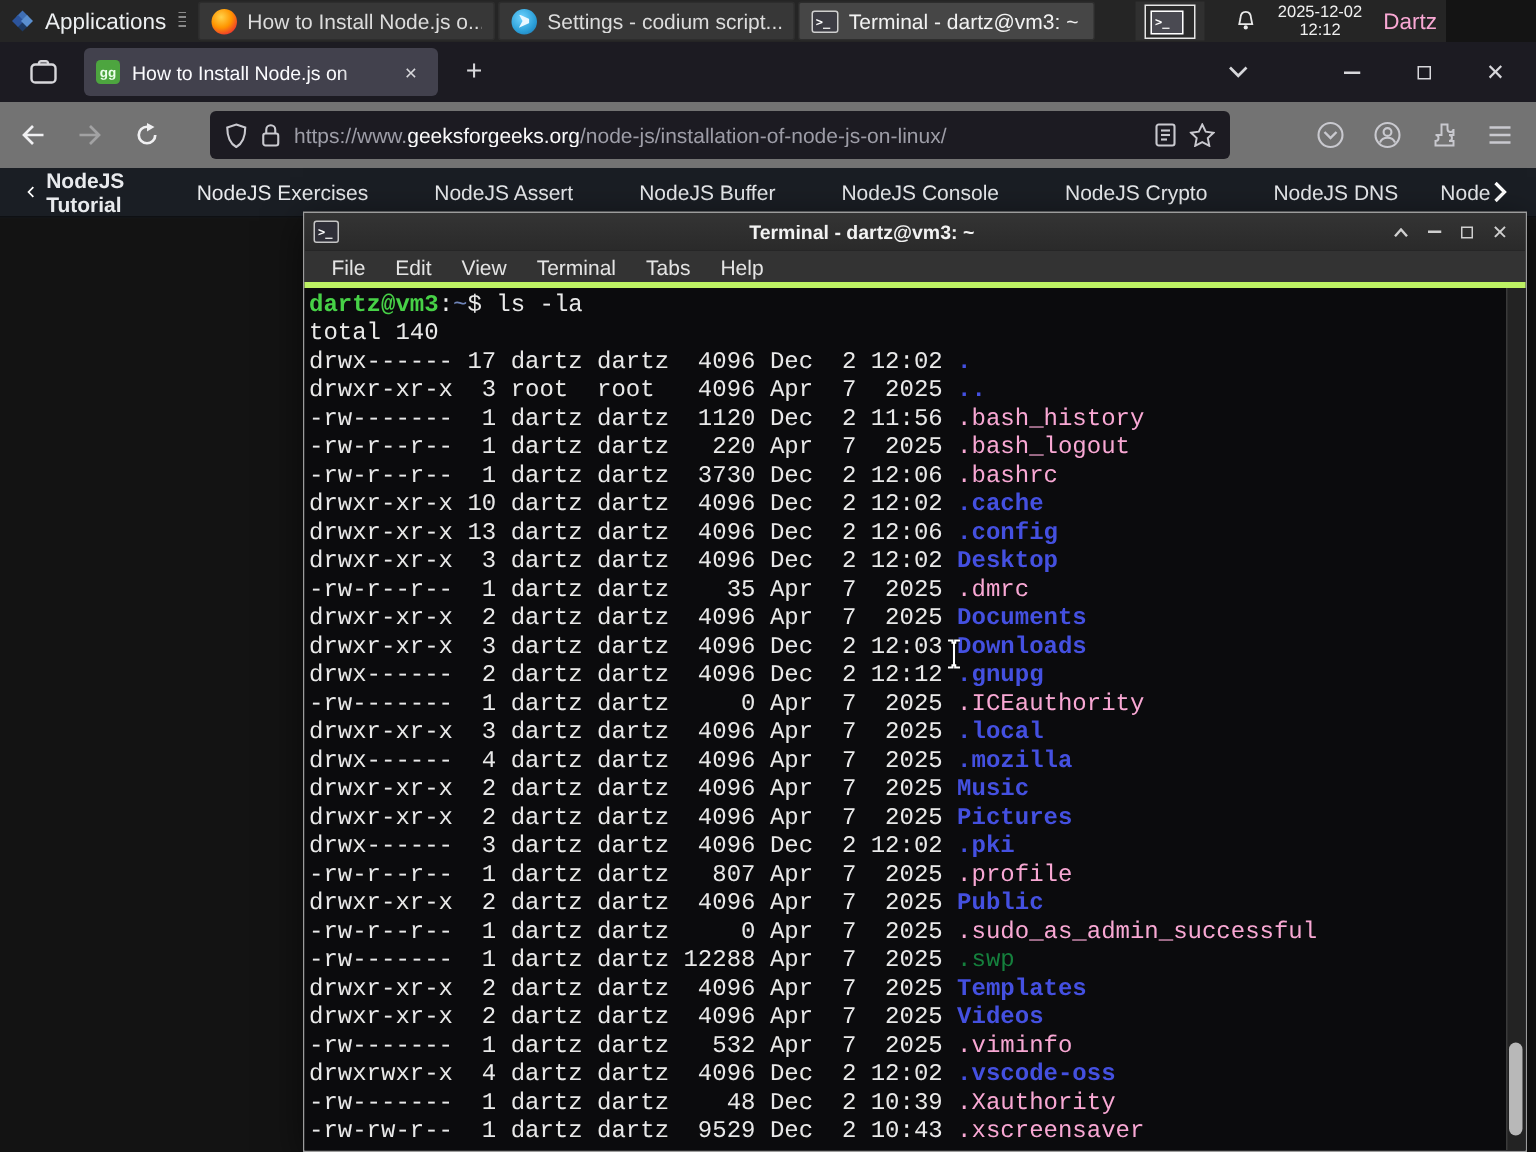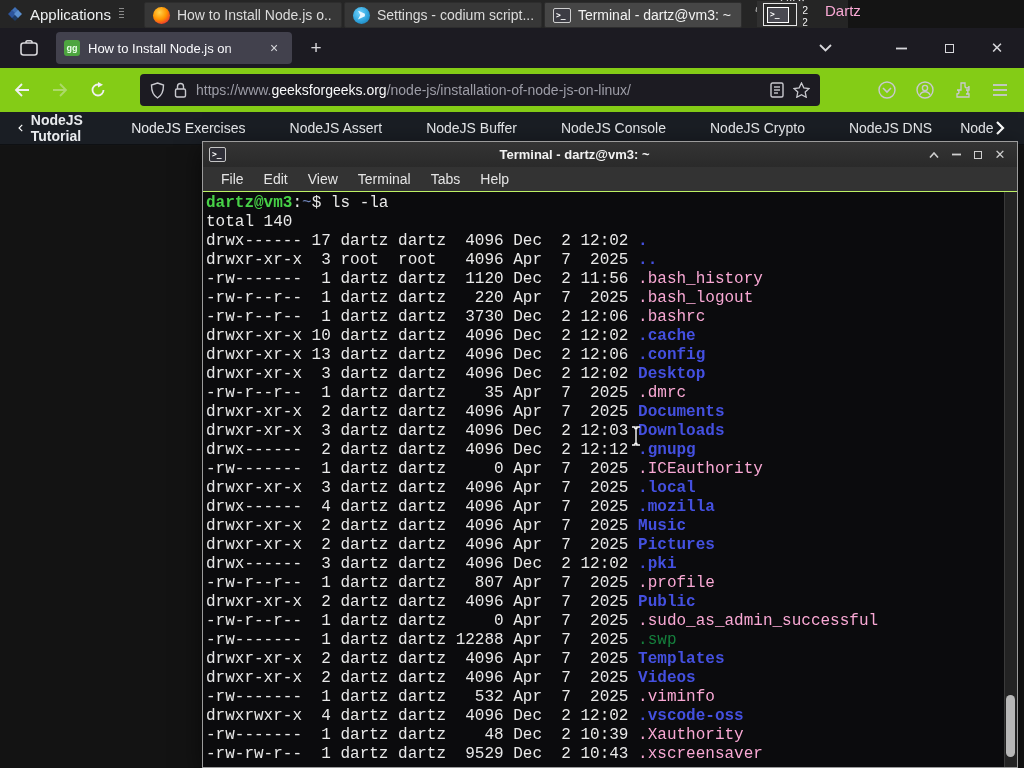--- a/index.html
+++ b/index.html
@@ -1,21 +1,21 @@
 <!DOCTYPE html>
 <html><head>
 <meta charset="utf-8">
 <style>
   * { margin:0; padding:0; box-sizing:border-box; }
   html,body { width:1024px; height:768px; overflow:hidden; background:#141414;
     font-family:"Liberation Sans", sans-serif; }
 
   
-  #top-panel { position:absolute; left:0; top:0; width:848px; height:28px;
-    background:#252525; display:flex; align-items:flex-end; color:#e8e8e8; z-index:50;gap:12px; }
+  #top-panel { position:absolute; left:0; top:0; width:964px; height:28px;
+    background:#252525; display:flex; align-items:center; color:#e8e8e8; z-index:50; }
   .app-btn { display:flex; align-items:center; gap:6px; height:28px; padding:0 6px 0 6px; }
   .app-logo { width:18px; height:18px; display:inline-block; }
   .app-label { font-size:15px; color:#eceff1; }
   .grip { width:5px; height:12px; margin-left:2px;
     background:repeating-linear-gradient(to bottom,#8a8a8a 0 1px,transparent 1px 3px); }
   .win-btn { display:flex; align-items:center; gap:7px; width:198px; height:26px;
     margin-left:2px; padding:0 8px; background:#373737; border:1px solid #2d2d2d;
     border-radius:2px; font-size:14px; color:#dcdcdc; white-space:nowrap; overflow:hidden; }
   .win-btn.active { background:#464646; color:#f2f2f2; }
   .win-btn .lbl { overflow:hidden; white-space:nowrap; }
@@ -53,21 +53,21 @@
     color:#eaffea; font-size:9px; font-weight:bold; text-align:center; line-height:16px; }
   .tab-close { width:20px; height:20px; border-radius:3px; color:#d7d7db; font-size:14px;
     line-height:20px; text-align:center; }
   .newtab-btn { margin-left:10px; width:28px; height:28px; color:#d7d7db; font-size:19px;
     line-height:28px; text-align:center; border-radius:4px; }
   #tabbar-right { margin-left:auto; display:flex; align-items:center; gap:26px; padding-right:16px; color:#d7d7db; }
   .win-ctl { width:22px; height:22px; display:flex; align-items:center; justify-content:center; font-size:13px; }
   .max-box { width:9px; height:9px; border:1.5px solid #d7d7db; display:inline-block; }
 
   #toolbar { position:absolute; left:0; top:68px; width:1024px; height:44px;
-    background:#84cc16; display:flex; align-items:center; }
+    background:#737373; display:flex; align-items:center; }
   .nav-ic { width:32px; height:32px; display:flex; align-items:center; justify-content:center;
     border-radius:4px; margin-left:6px; }
   .dim { opacity:.38; }
   #urlbar { margin-left:26px; width:680px; height:32px; background:#1c1b22; border-radius:4px;
     display:flex; align-items:center; padding:0 10px; gap:9px; }
   #url-text { flex:1; font-size:14px; color:#9d9da7; white-space:nowrap; overflow:hidden; }
   #url-text .domain { color:#f9f9fa; }
   #toolbar-right { margin-left:auto; display:flex; align-items:center; gap:20px; padding-right:16px; }
 
   
@@ -90,21 +90,21 @@
     box-shadow:0 6px 24px rgba(0,0,0,.55); display:flex; flex-direction:column; }
   #term-titlebar { height:25px; background:linear-gradient(#343434,#2a2a2a); display:flex;
     align-items:center; padding:0 6px; flex:0 0 25px; }
   .term-ico { width:17px; height:15px; background:#2f2f38; border:1px solid #c5c5c5; border-radius:2px;
     color:#fff; font-family:"DejaVu Sans Mono",monospace; font-size:8px; line-height:13px;
     font-weight:bold; padding-left:2px; }
   #term-title { flex:1; text-align:center; color:#f2f2f2; font-size:13px; font-weight:bold; }
   .tb-btn { width:22px; height:20px; color:#cfcfcf; display:flex; align-items:center;
     justify-content:center; font-size:12px; }
   #term-menubar { height:25px; background:#333333; display:flex; align-items:center; gap:0;
-    flex:0 0 25px; border-bottom:1px solid #bef264; }
+    flex:0 0 25px; border-bottom:4px solid #bef264; }
   .menu-item { color:#e4e4e4; font-size:14px; padding:2px 10px; }
   .menu-item:first-child { margin-left:8px; }
   #term-body { flex:1; position:relative; background:#0b0b0d; overflow:hidden; }
   #term-text { position:absolute; left:3px; top:2px; right:14px;
     font-family:Liberation Mono, monospace; font-size:16px; line-height:19px; color:#e9e9e9;
     white-space:pre; }
   .green { color:#47d147; font-weight:bold; }
   .cwd { color:#6f84b8; }
   .n-dir { color:#4450e0; font-weight:bold; }
   .n-dim { color:#15803d; }

